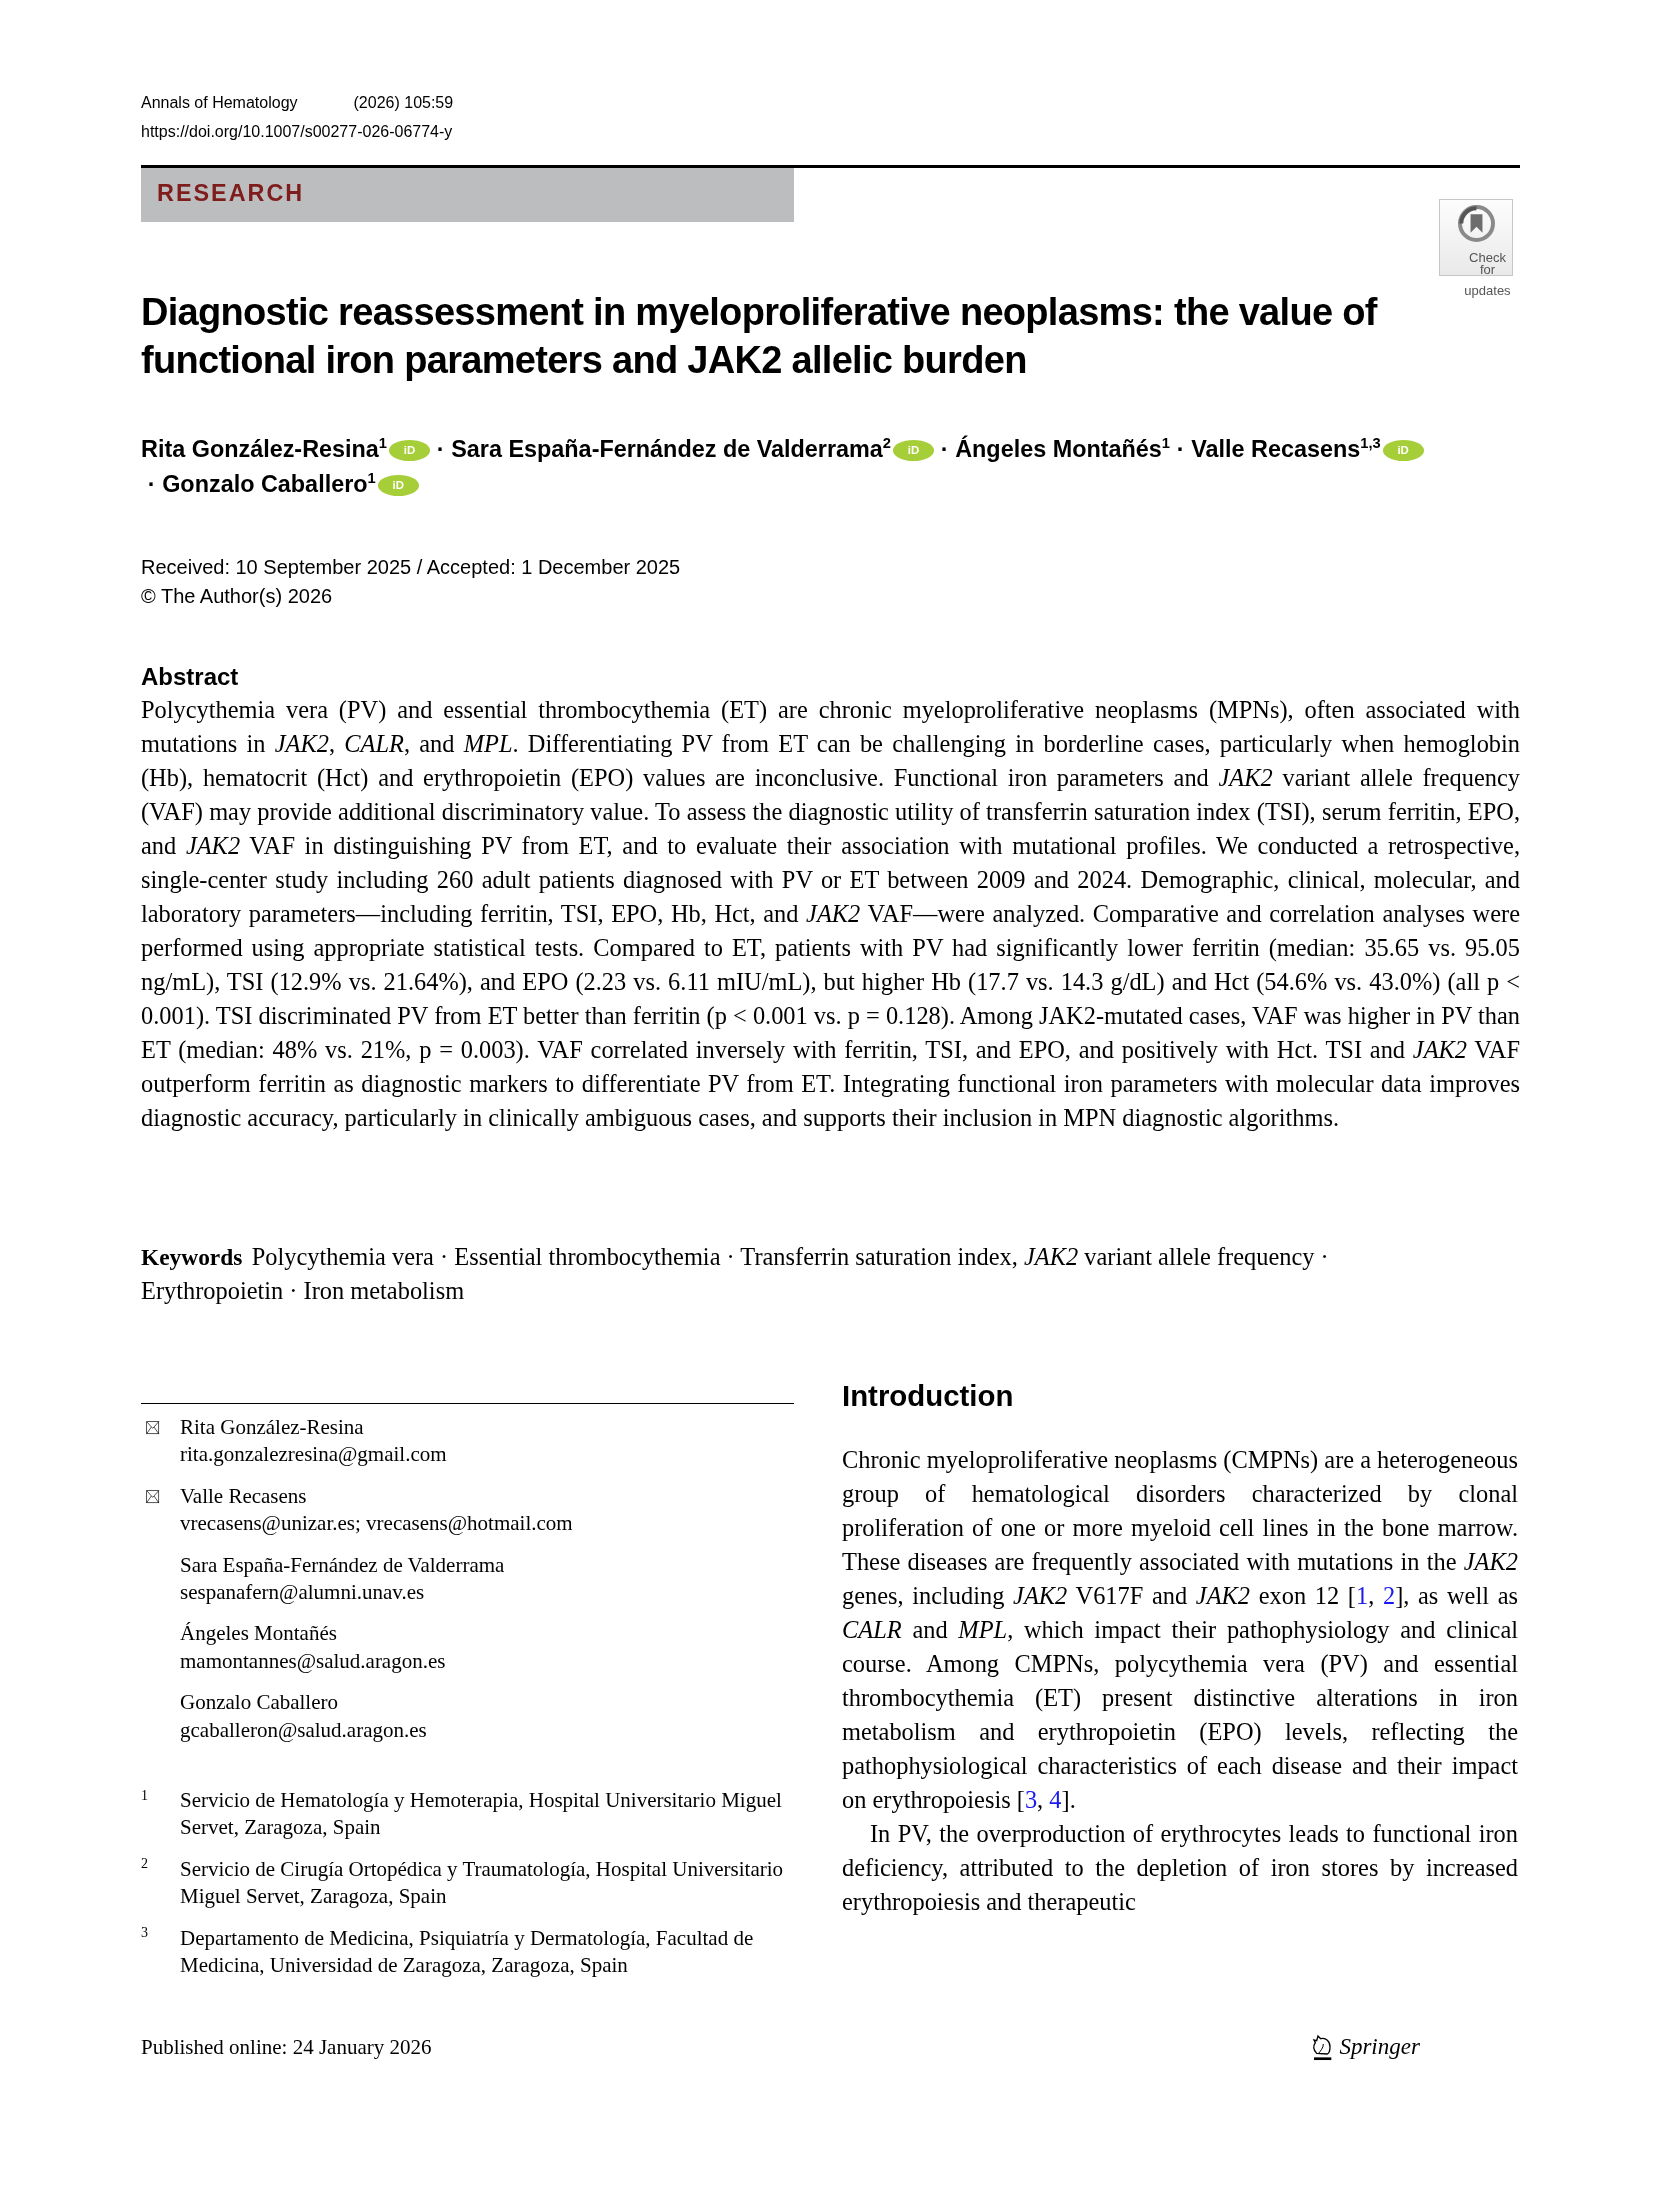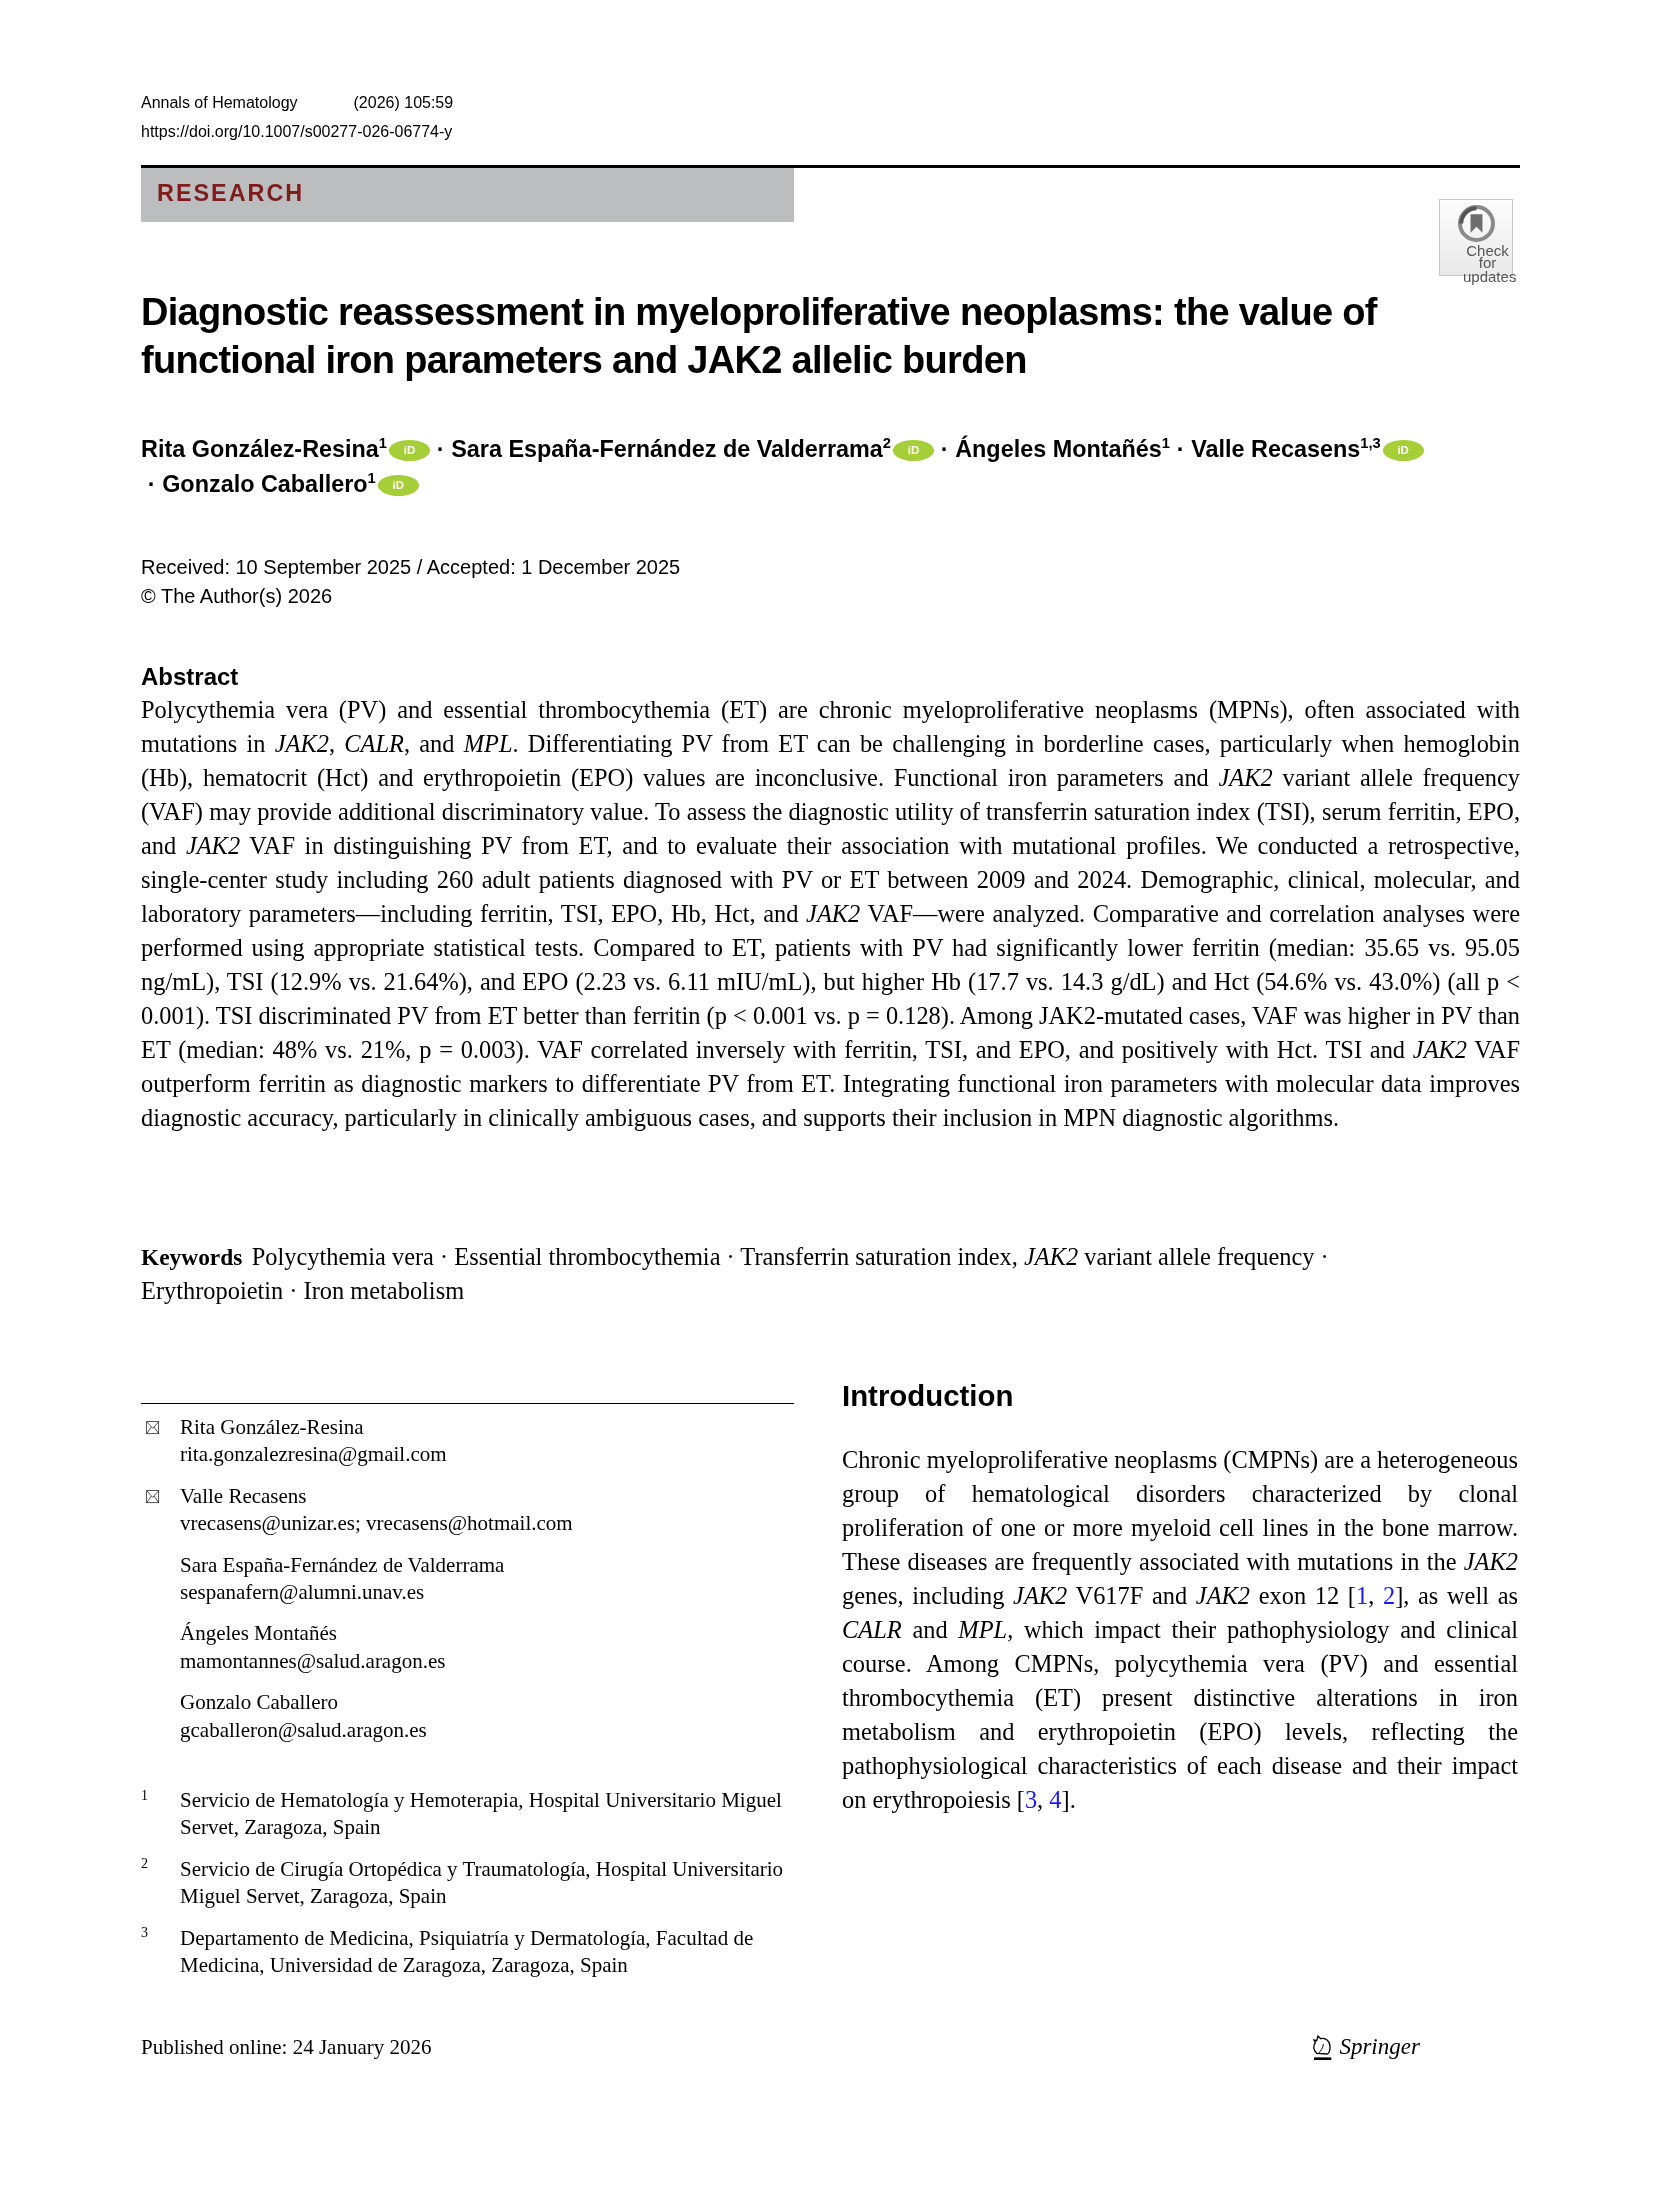--- a/index.html
+++ b/index.html
@@ -9,21 +9,21 @@
 
   .journal-header { position: absolute; left: 141px; top: 88px; font-size: 16px; line-height: 29.4px; }
   .journal-header .row1 span + span { margin-left: 56px; }
 
   .rule-top { position: absolute; left: 141px; top: 165px; width: 1379px; height: 3.3px; background: #000; }
   .research-band { position: absolute; left: 141px; top: 168px; width: 653px; height: 54px; background: #bcbdbf; }
   .research-band span { position: absolute; left: 16px; top: 12px; font-size: 23.4px; font-weight: bold; letter-spacing: 2px; color: #7f1d1d; }
 
   .crossmark { position: absolute; left: 1439px; top: 199px; width: 72px; height: 75px; border: 0.7px solid #c7c7c7; background: linear-gradient(#fdfdfd, #e9e9e9); text-align: center; }
   .crossmark svg { display: block; margin: 5.4px auto 0; }
-  .crossmark .cm-text { font-size: 15px; line-height: 11.4px; color: #555; margin-top: 3px; padding-left: 23px; }
+  .crossmark .cm-text { font-size: 13px; line-height: 11.4px; color: #555; margin-top: 10px; padding-left: 23px; }
 
   .title { position: absolute; left: 141px; top: 288px; width: 1305px; font-size: 38px; font-weight: bold; line-height: 48px; letter-spacing: -0.7px; }
 
   .authors { position: absolute; left: 141px; top: 432px; width: 1379px; font-size: 23.4px; font-weight: bold; line-height: 35px; }
   .authors sup { font-size: 14.7px; font-weight: bold; vertical-align: 9.4px; line-height: 0; }
   .orcid { display: inline-block; width: 41px; height: 21px; border-radius: 50%; background: #a6ce39; color: #fff; font-size: 11.4px; font-weight: bold; text-align: center; line-height: 21px; vertical-align: 2.7px; margin-left: 2px; }
   .sep { margin: 0 6.7px; }
 
   .dates { position: absolute; left: 141px; top: 553px; font-size: 20px; line-height: 29.4px; }
 
@@ -137,20 +137,21 @@
     </div>
     <div class="affil-item">
       <span class="affil-num">3</span>
       <div>Departamento de Medicina, Psiquiatría y Dermatología, Facultad de Medicina, Universidad de Zaragoza, Zaragoza, Spain</div>
     </div>
   </div>
 
 <div class="intro-heading sans">Introduction</div>
 <div class="intro-body serif" id="intro-body">
     <p>Chronic myeloproliferative neoplasms (CMPNs) are a het­erogeneous group of hematological disorders characterized by clonal proliferation of one or more myeloid cell lines in the bone marrow. These diseases are frequently associated with mutations in the <i>JAK2</i> genes, including <i>JAK2</i> V617F and <i>JAK2</i> exon 12 [<a class="ref">1</a>, <a class="ref">2</a>], as well as <i>CALR</i> and <i>MPL</i>, which impact their pathophysiology and clinical course. Among CMPNs, polycythemia vera (PV) and essential throm­bocythemia (ET) present distinctive alterations in iron metabolism and erythropoietin (EPO) levels, reflecting the pathophysiological characteristics of each disease and their impact on erythropoiesis [<a class="ref">3</a>, <a class="ref">4</a>].</p>
+    <p>In PV, the overproduction of erythrocytes leads to functional iron deficiency, attributed to the depletion of iron stores by increased erythropoiesis and therapeutic</p>
   </div>
 
 <div class="footer-left serif">Published online: 24 January 2026</div>
 <div class="footer-right serif">
   <svg width="24" height="29.4" viewBox="0 0 36 44">
     <path d="M10 32 C6 28 4 22 8 16 L6 12 L10 13 L12 6 L16 10 C24 8 30 14 30 22 C30 28 28 32 26 33 Z" fill="none" stroke="#000" stroke-width="2"></path>
     <path d="M12 33 C16 28 20 24 20 18" fill="none" stroke="#000" stroke-width="1.5"></path>
     <rect x="6" y="38" width="26" height="4" fill="#000"></rect>
   </svg>
   <span>Springer</span>

